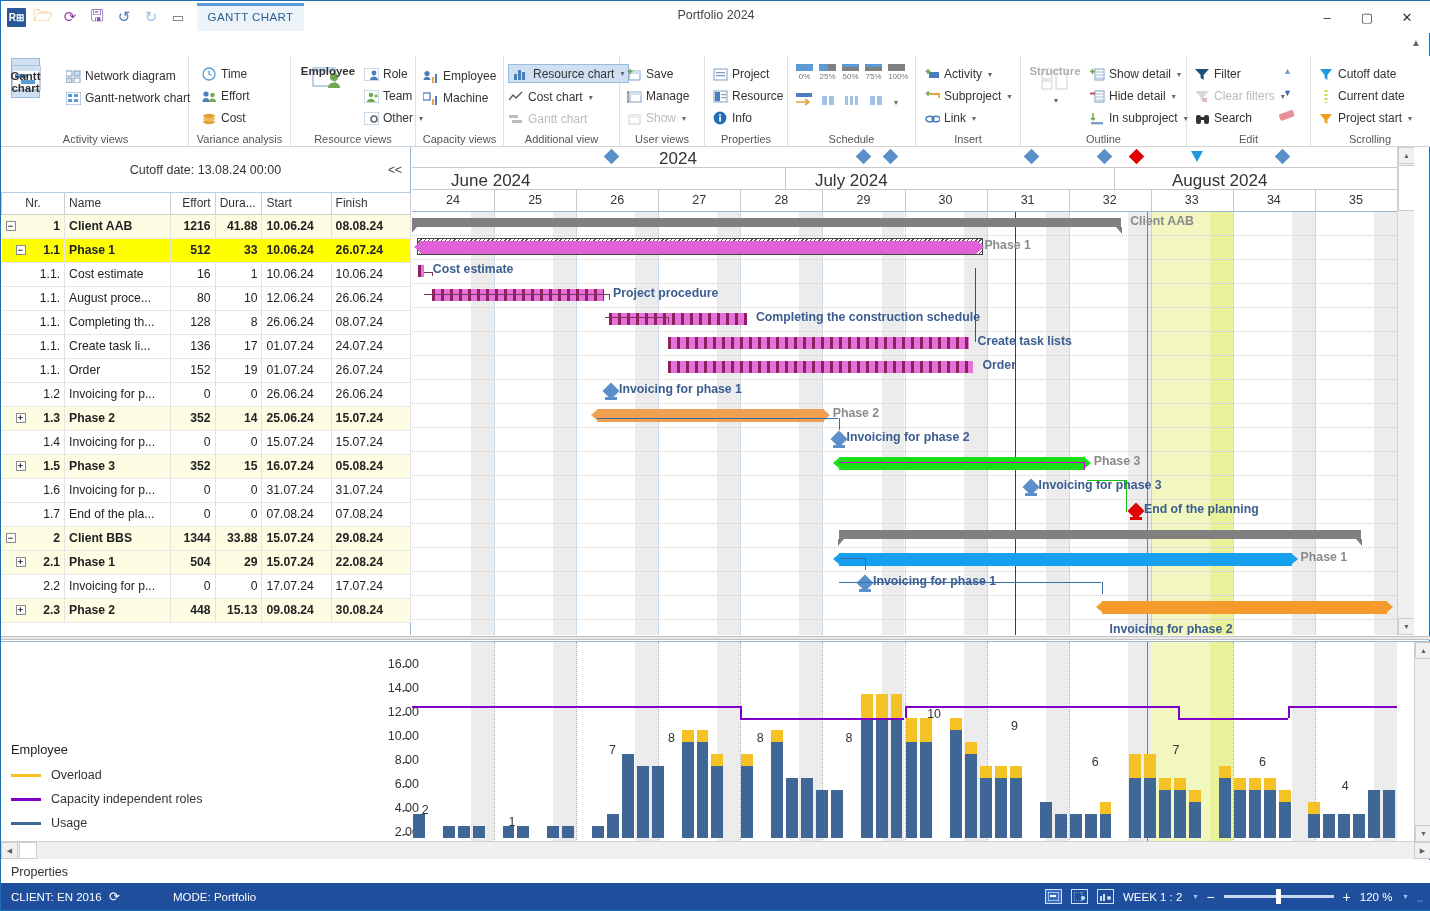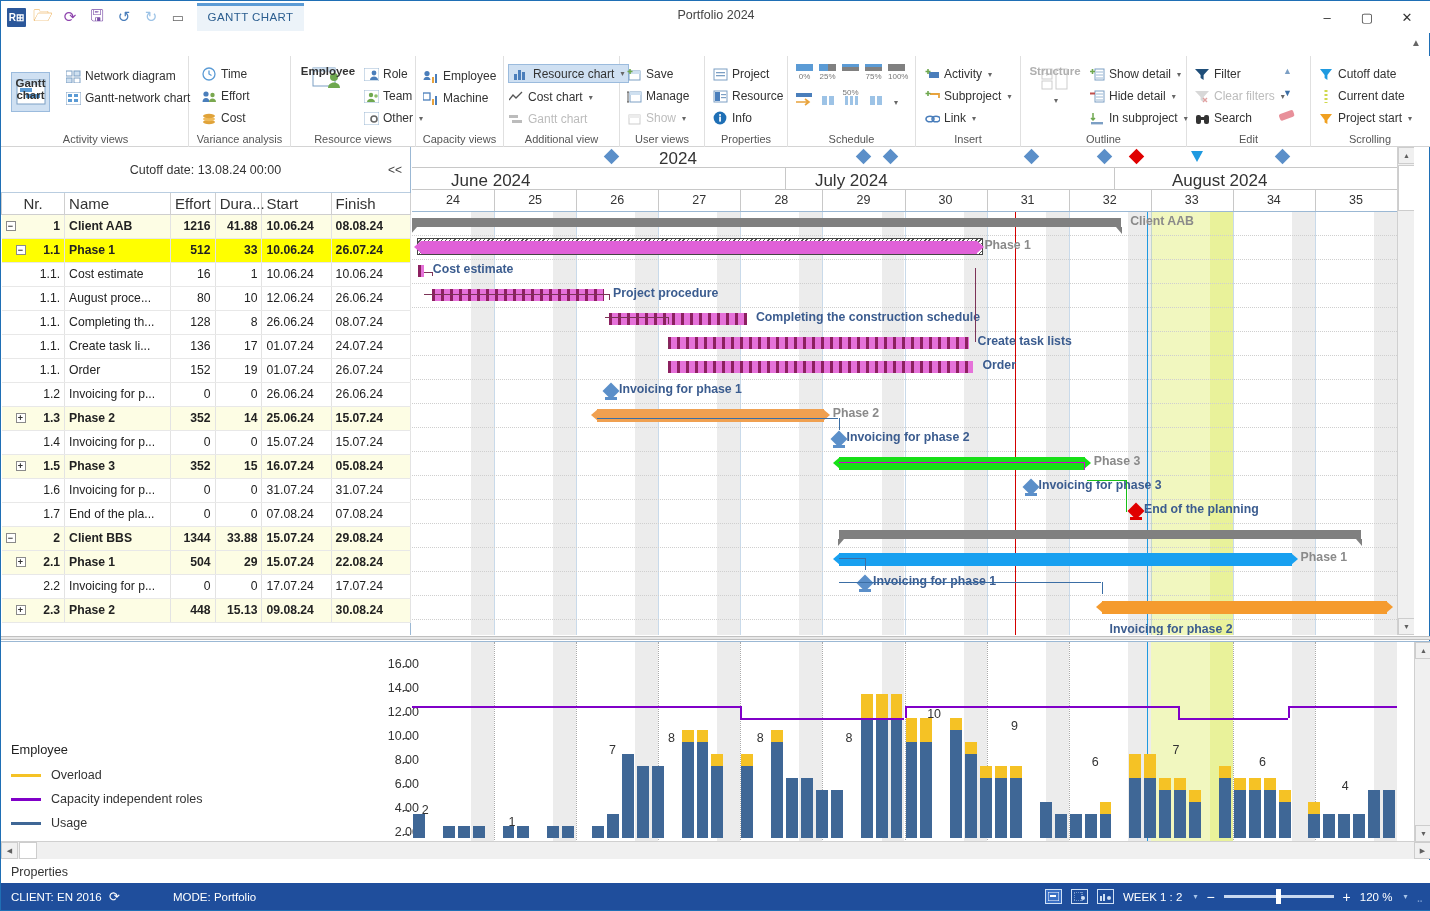--- a/index.html
+++ b/index.html
@@ -57,21 +57,21 @@
   
   .main { position:absolute; left:0; top:146px; width:1430px; height:690px; }
 
   
   .tablepanel { position:absolute; left:0; top:0; width:410px; height:488px;
      border-right:1px solid #9bb8d4; background:#fff; }
   .cutoffbar { position:relative; height:46px; border-bottom:1px solid #b9cde0;
      display:flex; align-items:center; justify-content:center; font-size:12.5px; color:#333;}
   .cutoffbar .cc { position:absolute; right:8px; font-size:12px; color:#444; cursor:pointer;}
   table.tasks { width:410px; border-collapse:collapse; table-layout:fixed; }
-  table.tasks th { font-size:15px; font-weight:normal; color:#333; background:#fff;
+  table.tasks th { font-size:12px; font-weight:normal; color:#333; background:#fff;
      border:1px solid #cfcfcf; border-top:none; height:21px; padding:0 4px; }
   table.tasks td { font-size:12.2px; color:#222; border-right:1px solid #e3e3e3;
      border-bottom:1px solid #e8e8e8; height:24px; padding:0 4px; white-space:nowrap;
      overflow:hidden; }
   .c-nr{width:62px;} .c-name{width:104px;} .c-eff{width:44px;} .c-dur{width:46px;}
   .c-st{width:68px;} .c-fi{width:78px;}
   tr.lv0 td { background:#fdfde4; font-weight:bold; }
   tr.lv1 td { background:#fdfde4; font-weight:bold; }
   tr.sel td { background:#ffff00; font-weight:bold; }
   td.num { text-align:right; }
@@ -205,21 +205,21 @@
       <div class="wbtn">▢</div>
       <div class="wbtn">✕</div>
     </div>
   </div>
 
   <div class="collapse-ribbon">▲</div>
 
   <div class="ribbon">
 
     <div class="rgroup" style="left:2px;width:186px;">
-      <div class="bigbtn" style="left:8px;top:16px;width:39px;background:#cfe0f2;border:1px solid #9bbbdd;padding:3px 0;">
+      <div class="bigbtn" style="left:8px;top:2px;width:29px;background:#cfe0f2;border:1px solid #9bbbdd;padding:3px 0;justify-content:flex-end;">
         <div class="bico">
           <svg width="30" height="26" viewBox="0 0 30 26">
               <rect x="1" y="1" width="28" height="24" fill="#fff" stroke="#7c9fc4"></rect>
               <rect x="1" y="1" width="28" height="5" fill="#cfe0f0"></rect>
               <rect x="4" y="9" width="12" height="4" fill="#5b9bd5"></rect>
               <rect x="10" y="15" width="14" height="4" fill="#5b9bd5"></rect>
             </svg>
         </div>
         <div class="blab"><span>Gantt</span><br><span>chart</span></div>
       </div>
@@ -461,21 +461,21 @@
         <div style="text-align:center;cursor:pointer;">
           <div style="width:17px;height:7px;background:#5b9bd5;"></div>
           <div style="font-size:8px;color:#777;margin-top:1px;">0%</div>
         </div>
         <div style="text-align:center;cursor:pointer;">
           <div style="width:17px;height:7px;background:#5b9bd5;box-shadow:inset -8px 0 0 #808080;"></div>
           <div style="font-size:8px;color:#777;margin-top:1px;">25%</div>
         </div>
         <div style="text-align:center;cursor:pointer;">
           <div style="width:17px;height:7px;background:#5b9bd5;box-shadow:inset 0 -4px 0 #808080;"></div>
-          <div style="font-size:8px;color:#777;margin-top:17px;">50%</div>
+          <div style="font-size:8px;color:#777;margin-top:1px;">50%</div>
         </div>
         <div style="text-align:center;cursor:pointer;">
           <div style="width:17px;height:7px;background:#808080;box-shadow:inset 0 3px 0 #5b9bd5;"></div>
           <div style="font-size:8px;color:#777;margin-top:1px;">75%</div>
         </div>
         <div style="text-align:center;cursor:pointer;">
           <div style="width:17px;height:7px;background:#808080;"></div>
           <div style="font-size:8px;color:#777;margin-top:1px;">100%</div>
         </div>
       </div>

